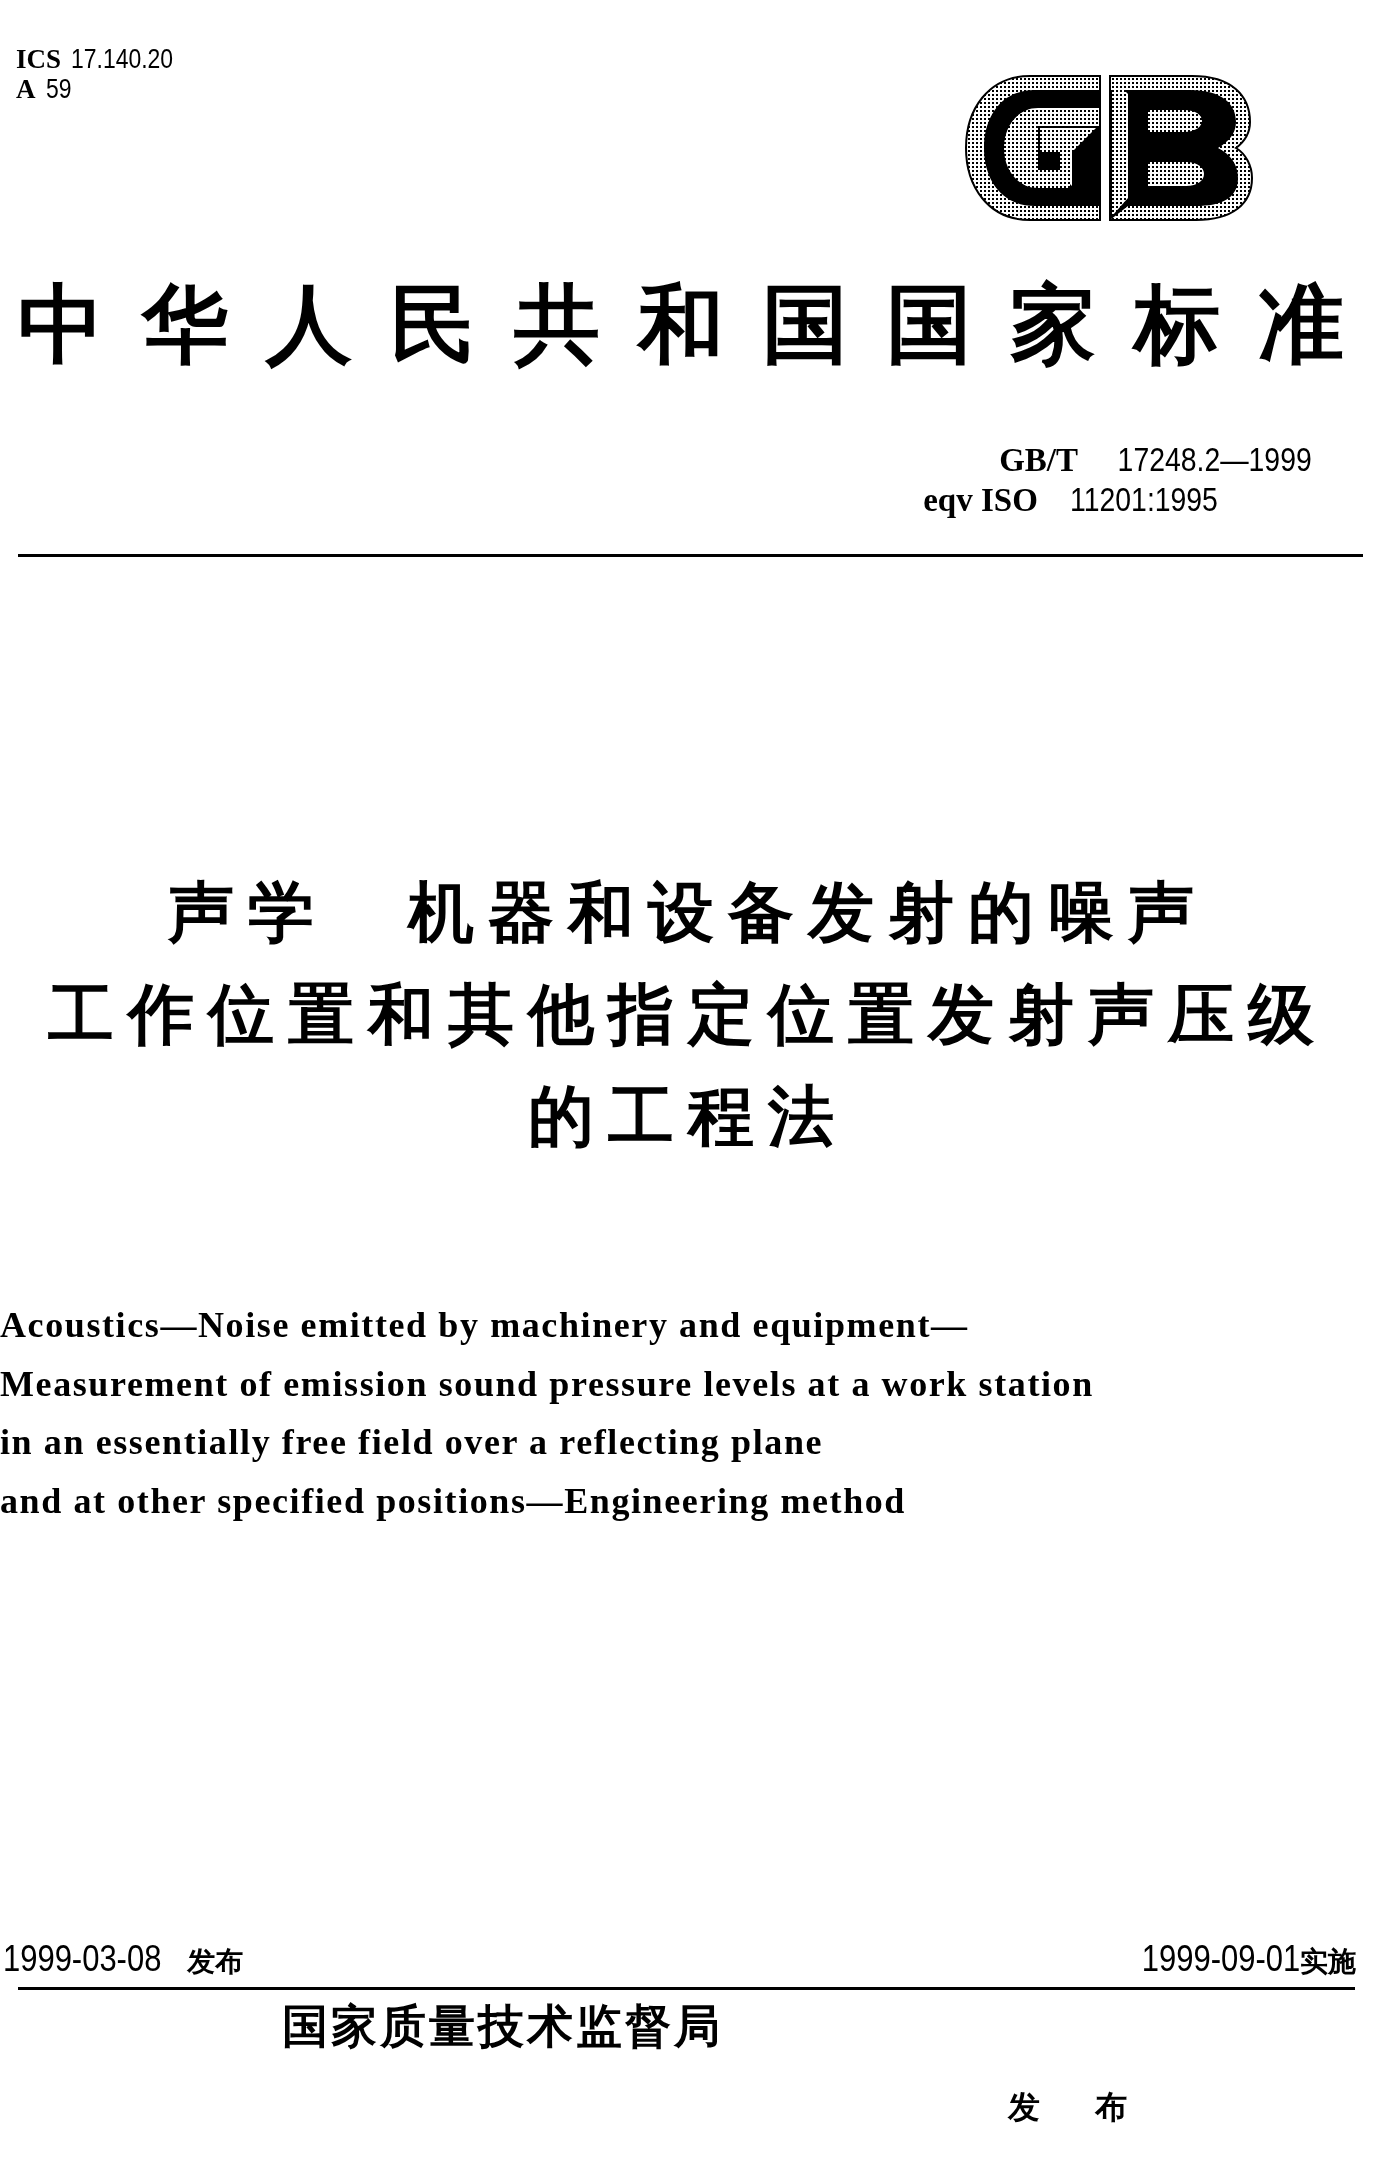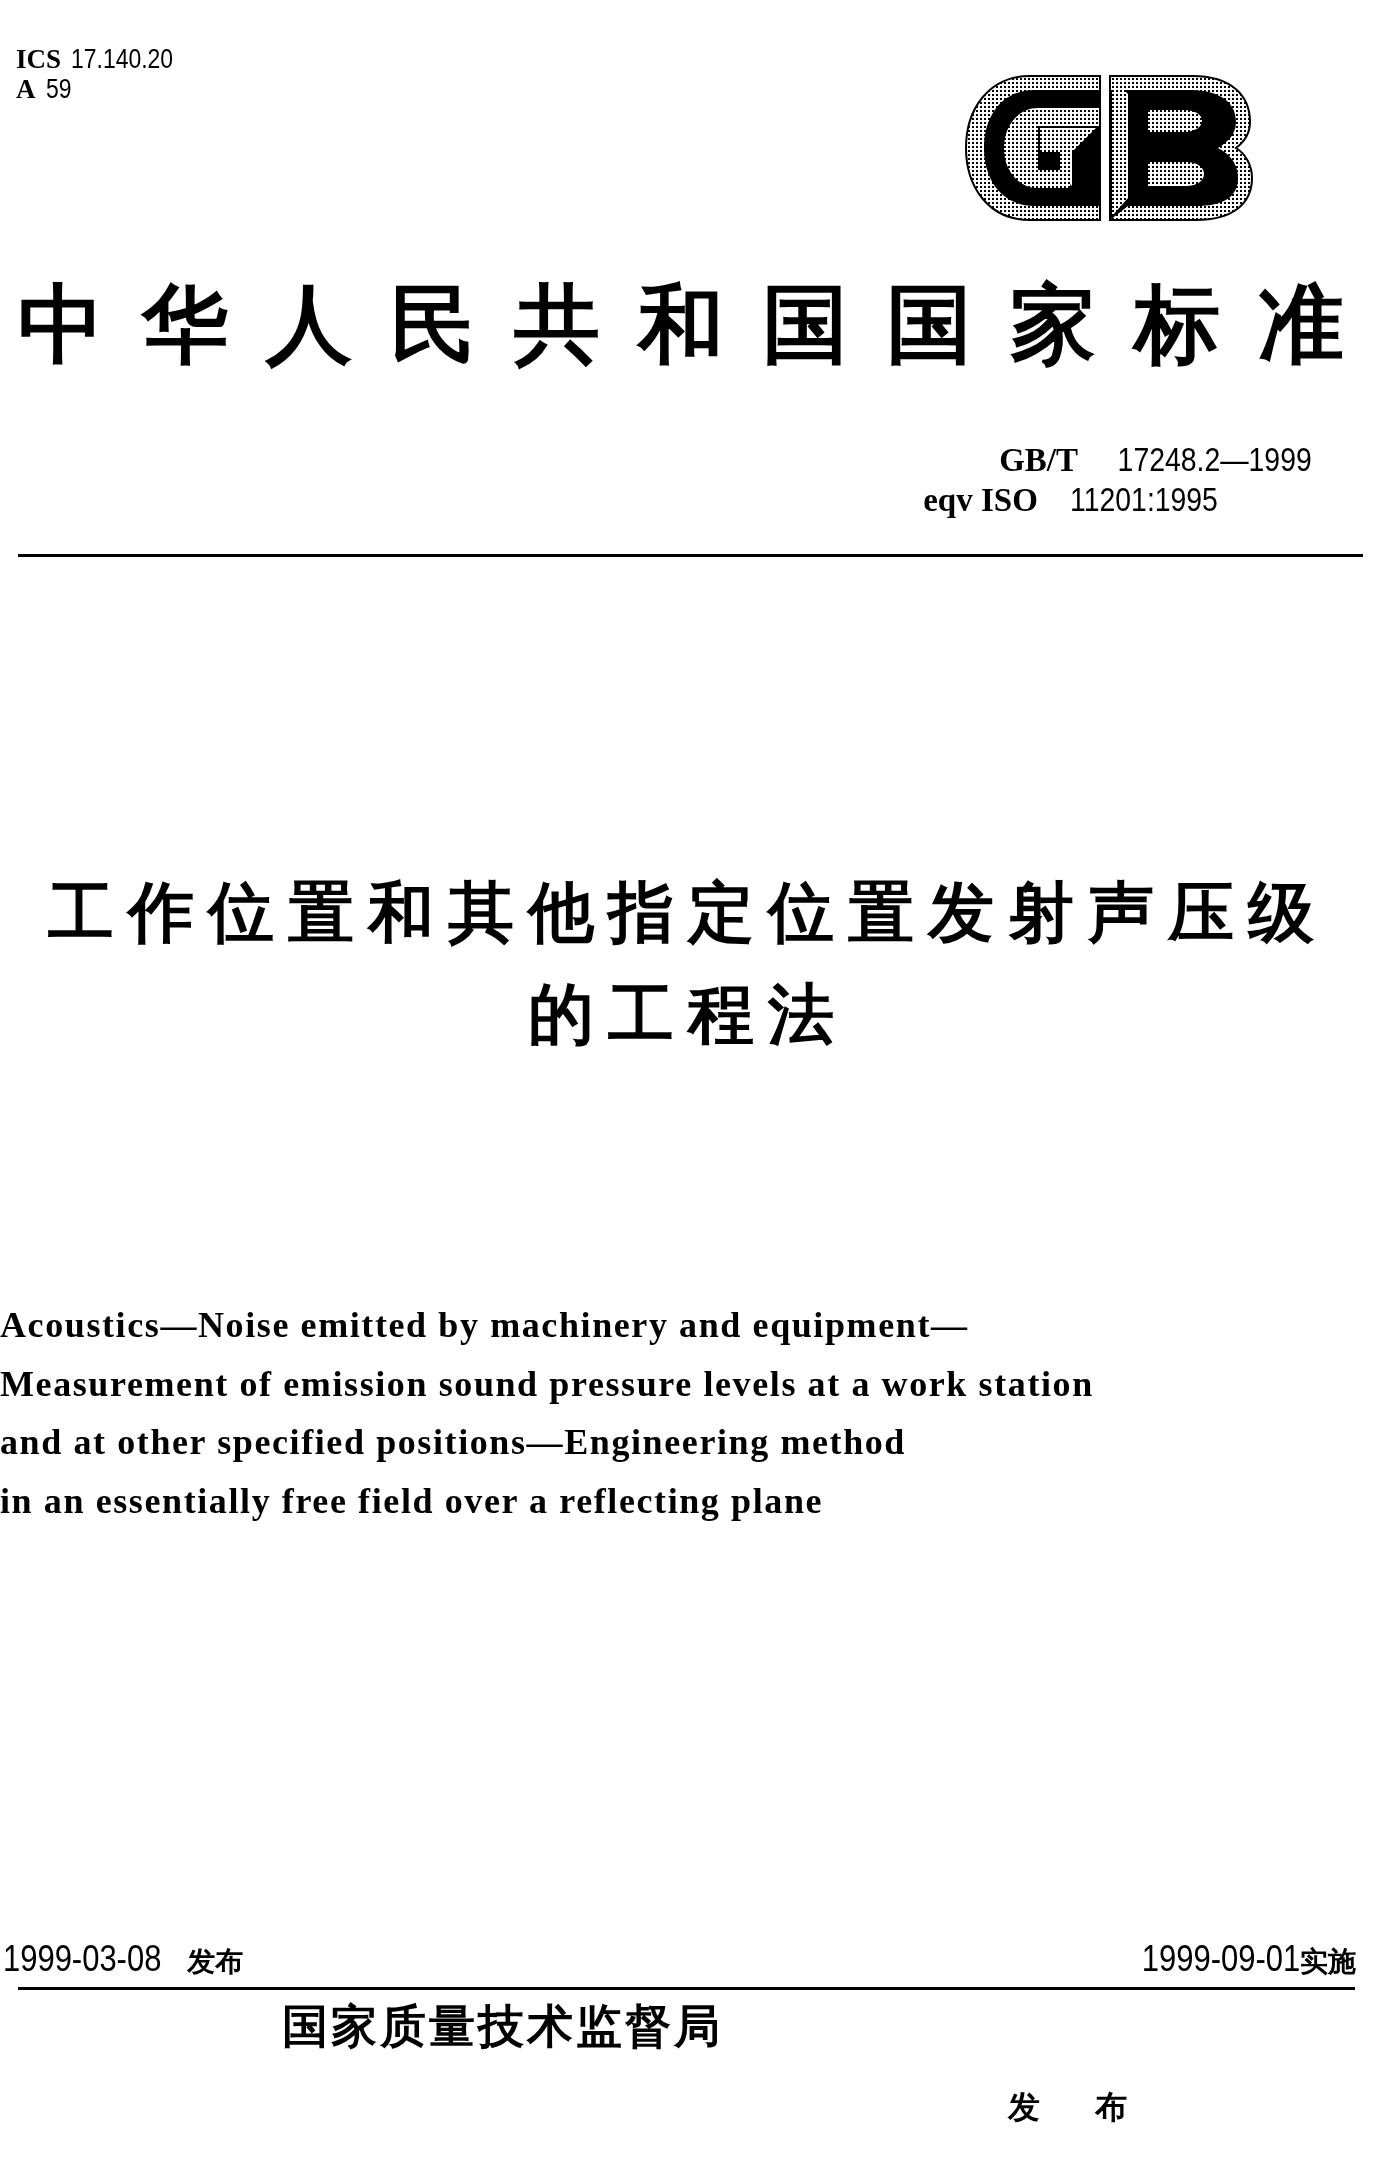--- a/index.html
+++ b/index.html
@@ -95,29 +95,30 @@
   <div class="std-line" style="margin-right:94px;">
     <span class="b">eqv</span>
     <span class="b">ISO</span>
     <span class="n">11201:1995</span>
   </div>
 </div>
 
 <div id="rule-top" class="rule"></div>
 
 <div id="cn-title" class="abs cjk-hei">
+  <div class="cn-line">声学　机器和设备发射的噪声</div>
   <div class="cn-line">工作位置和其他指定位置发射声压级</div>
   <div class="cn-line">的工程法</div>
 </div>
 
 <div id="en-title" class="abs serif-b">
   <div class="en-line">Acoustics—Noise emitted by machinery and equipment—</div>
   <div class="en-line">Measurement of emission sound pressure levels at a work station</div>
+  <div class="en-line">in an essentially free field over a reflecting plane</div>
   <div class="en-line">and at other specified positions—Engineering method</div>
-  <div class="en-line">in an essentially free field over a reflecting plane</div>
 </div>
 
 <div id="date-issue" class="abs">
   <span class="date-num">1999-03-08</span><span class="date-lbl">发布</span>
 </div>
 <div id="date-impl" class="abs">
   <span class="date-num">1999-09-01</span><span class="date-lbl">实施</span>
 </div>
 
 <div id="rule-bottom" class="rule"></div>

